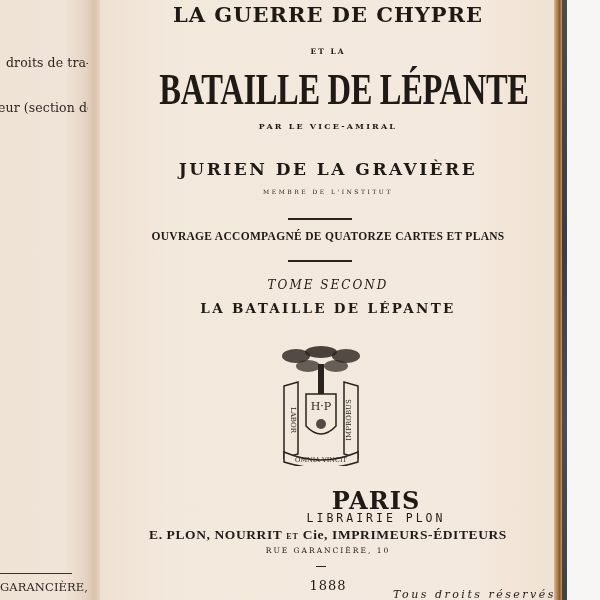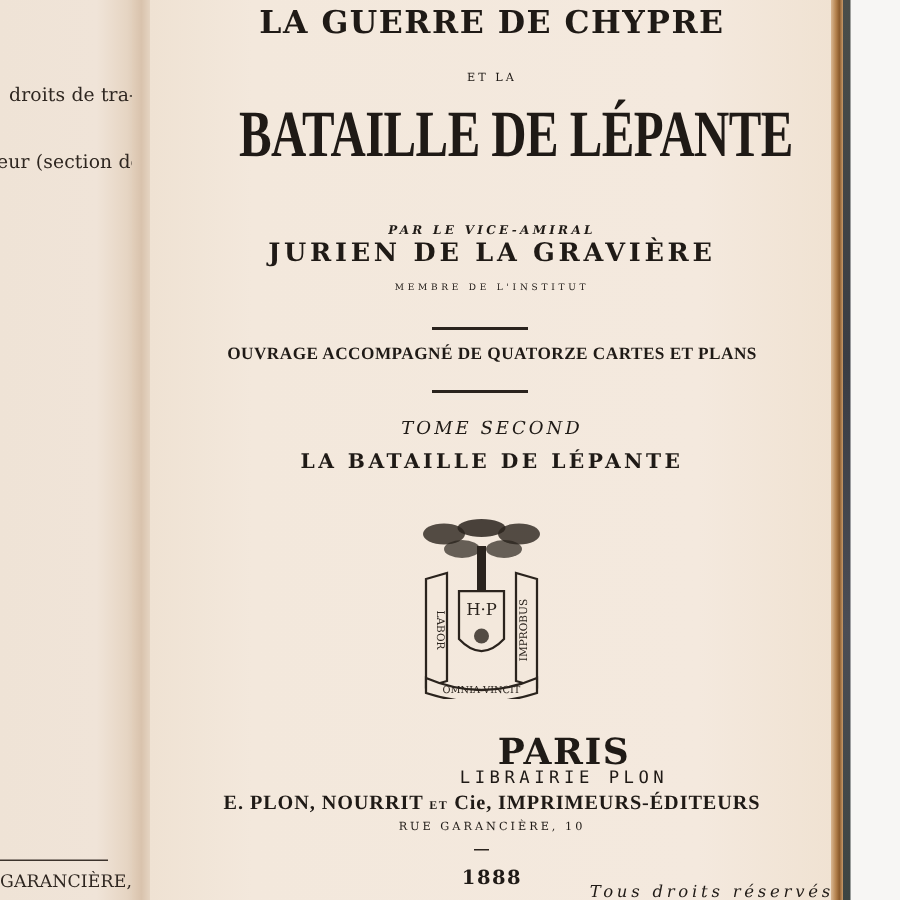--- a/index.html
+++ b/index.html
@@ -27,36 +27,36 @@
     background:linear-gradient(to right,#d9b894,#b5834f 40%,#8a5a2c 70%,#c79a6a);
   }
   .cover-edge {
     position:absolute; left:562px; top:0; width:5px; height:600px;
     background:linear-gradient(to bottom,#4a4e4a,#3a3d44 40%,#4b4d55 70%,#3d4542);
   }
   .lp-line { position:absolute; font-size:12.5px; color:#2e2620; white-space:nowrap; letter-spacing:0.1px; }
   .lp-rule { position:absolute; left:0; top:573px; width:72px; height:1px; background:#3c332c; }
   .c { position:absolute; left:100px; width:456px; text-align:center; color:#1f1a16; white-space:nowrap; }
   .t1 { top:2px; font-size:21px; font-weight:bold; letter-spacing:1px; font-family:"DejaVu Serif", serif; }
-  .t2 { top:47px; font-size:7.5px; letter-spacing:2px; font-weight:normal; }
+  .t2 { top:47px; font-size:7.5px; letter-spacing:2px; font-weight:bold; }
   .t3 { top:64px; font-size:44px; font-weight:bold; letter-spacing:-0.5px; font-family:"Liberation Serif", serif; transform:scaleX(0.74); transform-origin:center; }
-  .t4 { top:148px; font-size:8px; letter-spacing:2.2px; font-weight:bold;font-style:italic; }
+  .t4 { top:121px; font-size:8px; letter-spacing:2.2px; font-weight:bold; }
   .t5 { top:159px; font-size:17px; font-weight:bold; letter-spacing:2.5px; }
   .t6 { top:188px; font-size:6px; letter-spacing:2.5px; }
   .rule { position:absolute; height:2px; background:#2a231d; }
   .t7 { top:230px; font-size:11.5px; font-weight:bold; letter-spacing:0.3px; font-family:"Liberation Serif", serif; }
   .t8 { top:278px; font-size:12px; letter-spacing:2px;font-style:italic; }
   .t9 { top:300px; font-size:13.5px; font-weight:bold; letter-spacing:2.3px; }
   .mark { position:absolute; left:276px; top:346px; width:90px; height:120px; }
   .p1 { top:486px; font-size:24px; font-weight:bold; letter-spacing:1px;margin-left:48px; }
   .p2 { top:511px; font-size:11.5px; letter-spacing:3px; font-family:"DejaVu Sans Mono", monospace;padding-left:48px; }
   .p3 { top:527px; font-size:13.5px; font-weight:bold; letter-spacing:0.6px; font-family:"Liberation Serif", serif; }
   .p3 small { font-size:8px; letter-spacing:1px; }
   .p4 { top:546px; font-size:7.5px; letter-spacing:2px; }
-  .p5 { top:578px; font-size:13px; font-weight:bold; letter-spacing:1px; }
+  .p5 { top:578px; font-size:13px; font-weight:normal; letter-spacing:1px; }
   .p6 { top:588px; font-size:11px; font-style:italic; letter-spacing:2.5px;text-align:right; }
 </style>
 </head>
 <body>
 
 <div class="bg-right"></div>
 
 <div class="left-page">
   <div class="lp-line" style="left:6px;top:55px;">droits de tra-</div>
   <div class="lp-line" style="left:-2px;top:100px;">eur (section de</div>

